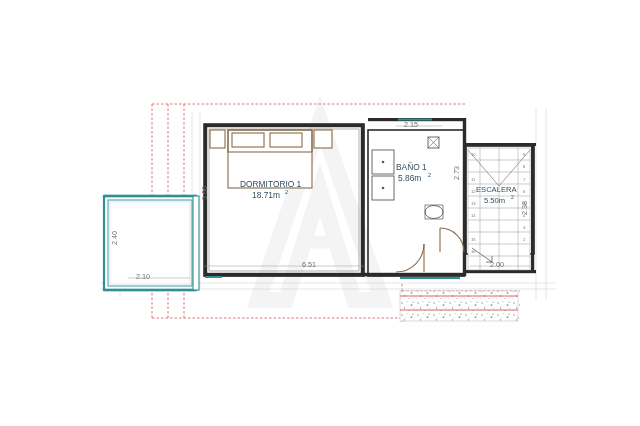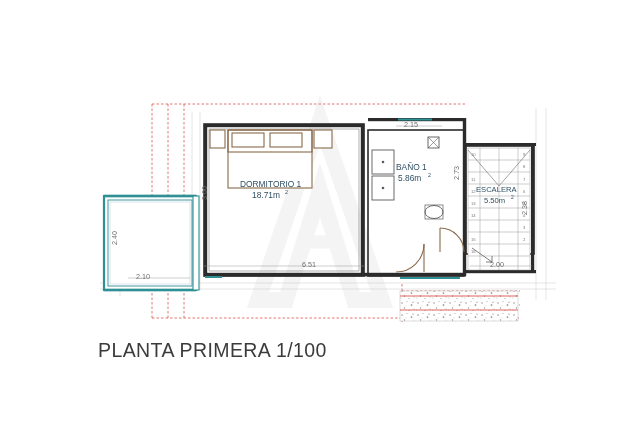--- a/index.html
+++ b/index.html
@@ -260,15 +260,14 @@
     <text class="dimtext" x="136" y="279">2.10</text>
     <text class="dimtext" x="404" y="127">2.15</text>
 
     <text class="dimtext" x="207" y="200" transform="rotate(-90 207 200)">3.00</text>
     <text class="dimtext" x="117" y="245" transform="rotate(-90 117 245)">2.40</text>
     <text class="dimtext" x="459" y="180" transform="rotate(-90 459 180)">2.73</text>
     <text class="dimtext" x="527" y="215" transform="rotate(-90 527 215)" font-size="5.4">2.38</text>
 
   </svg>
 
-  <div class="title-text">PLANTA PRIMERA 1/100</div>
 
 </div>
 
 </body></html>

